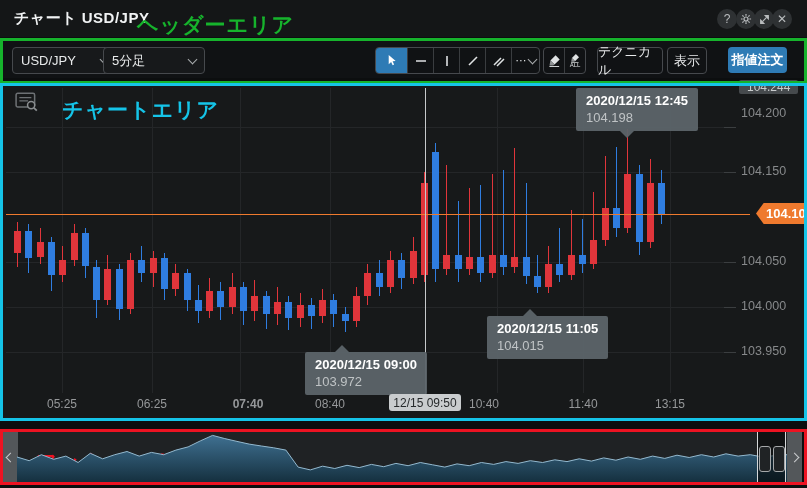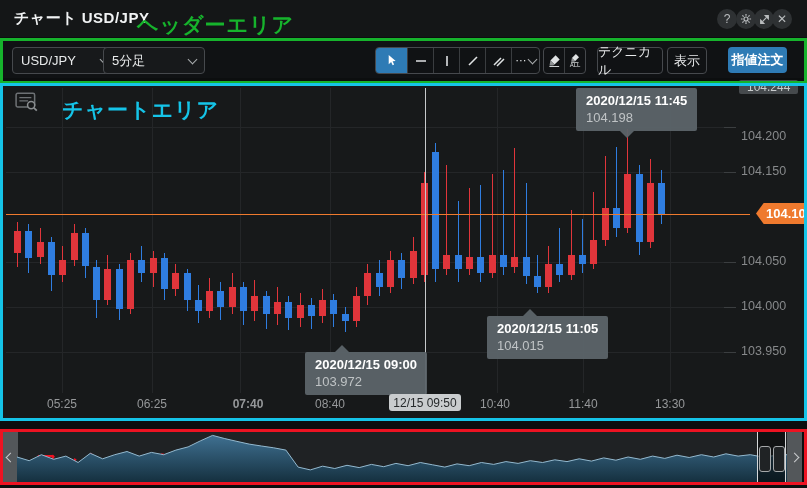--- a/index.html
+++ b/index.html
@@ -190,21 +190,21 @@
     </div>
   </div>
   <div class="tbtn" style="left:597px;width:64px">テクニカル</div>
   <div class="tbtn" style="left:667px;width:38px">表示</div>
   <div id="btn-limit">指値注文</div>
 
   <div id="chart-bg"></div>
   <div id="chart-layer">
       <div class="grid-h" style="top: 127px; z-index: 1;"></div>
       <div class="tickdash" style="left: 724px; top: 127px; z-index: 2;"></div>
-      <div class="price-label" style="top: 129px; z-index: 3;">104.200</div>
+      <div class="price-label" style="top: 106px; z-index: 3;">104.200</div>
       <div class="grid-h" style="top: 172px; z-index: 1;"></div>
       <div class="tickdash" style="left: 724px; top: 172px; z-index: 2;"></div>
       <div class="price-label" style="top: 164px; z-index: 3;">104.150</div>
       <div class="grid-h" style="top: 262px; z-index: 1;"></div>
       <div class="tickdash" style="left: 724px; top: 262px; z-index: 2;"></div>
       <div class="price-label" style="top: 254px; z-index: 3;">104.050</div>
       <div class="grid-h" style="top: 307px; z-index: 1;"></div>
       <div class="tickdash" style="left: 724px; top: 307px; z-index: 2;"></div>
       <div class="price-label" style="top: 299px; z-index: 3;">104.000</div>
       <div class="grid-h" style="top: 352px; z-index: 1;"></div>
@@ -213,25 +213,25 @@
       <div class="grid-v" style="left: 62px; z-index: 1;"></div>
       <div class="time-label" style="left: 34px; z-index: 3;">05:25</div>
       <div class="grid-v" style="left: 152px; z-index: 1;"></div>
       <div class="time-label" style="left: 124px; z-index: 3;">06:25</div>
       <div class="grid-v" style="left: 240px; z-index: 1;"></div>
       <div class="time-label" style="left: 220px; z-index: 3; font-weight: bold;">07:40</div>
       <div class="grid-v" style="left: 330px; z-index: 1;"></div>
       <div class="time-label" style="left: 302px; z-index: 3;">08:40</div>
       <div class="grid-v" style="left: 425px; z-index: 1;"></div>
       <div class="grid-v" style="left: 497px; z-index: 1;"></div>
-      <div class="time-label" style="left: 467px; z-index: 3;">10:40</div>
+      <div class="time-label" style="left: 456px; z-index: 3;">10:40</div>
       <div class="grid-v" style="left: 583px; z-index: 1;"></div>
       <div class="time-label" style="left: 555px; z-index: 3;">11:40</div>
       <div class="grid-v" style="left: 670px; z-index: 1;"></div>
-      <div class="time-label" style="left: 642px; z-index: 3;">13:30</div>
+      <div class="time-label" style="left: 642px; z-index: 3;">13:15</div>
       <div class="wick" style="left: 17px; top: 221.5px; height: 45px; background: rgb(224, 53, 59); z-index: 2;"></div>
       <div class="body" style="left: 14px; top: 230.5px; height: 22.5px; background: rgb(224, 53, 59); z-index: 2;"></div>
       <div class="wick" style="left: 28.3px; top: 224.2px; height: 48.6px; background: rgb(47, 125, 224); z-index: 2;"></div>
       <div class="body" style="left: 25.3px; top: 230.5px; height: 27px; background: rgb(47, 125, 224); z-index: 2;"></div>
       <div class="wick" style="left: 39.6px; top: 227.8px; height: 36px; background: rgb(224, 53, 59); z-index: 2;"></div>
       <div class="body" style="left: 36.6px; top: 242.2px; height: 15.3px; background: rgb(224, 53, 59); z-index: 2;"></div>
       <div class="wick" style="left: 50.9px; top: 236.8px; height: 54px; background: rgb(47, 125, 224); z-index: 2;"></div>
       <div class="body" style="left: 47.9px; top: 242.2px; height: 33.3px; background: rgb(47, 125, 224); z-index: 2;"></div>
       <div class="wick" style="left: 62.2px; top: 245.8px; height: 36px; background: rgb(224, 53, 59); z-index: 2;"></div>
       <div class="body" style="left: 59.2px; top: 260.2px; height: 15.3px; background: rgb(224, 53, 59); z-index: 2;"></div>
@@ -361,21 +361,21 @@
 
   <div class="tooltip pt-up" style="left:305px;top:352px;--ptx:30px">
     <div class="tt-date">2020/12/15 09:00</div>
     <div class="tt-price">103.972</div>
   </div>
   <div class="tooltip pt-up" style="left:487px;top:316px;--ptx:36px">
     <div class="tt-date">2020/12/15 11:05</div>
     <div class="tt-price">104.015</div>
   </div>
   <div class="tooltip pt-down" style="left:576px;top:88px;--ptx:44px">
-    <div class="tt-date">2020/12/15 11:45</div>
+    <div class="tt-date">2020/12/15 12:45</div>
     <div class="tt-price">104.198</div>
   </div>
 
   <div id="footer-bg"></div>
   <div class="fstrip" id="fstrip-l">
       <span class="chev chev-left"></span>
     </div>
   <svg id="minimap" width="770" height="50">
     <defs>
       <linearGradient id="mmg" x1="0" y1="0" x2="0" y2="1">

